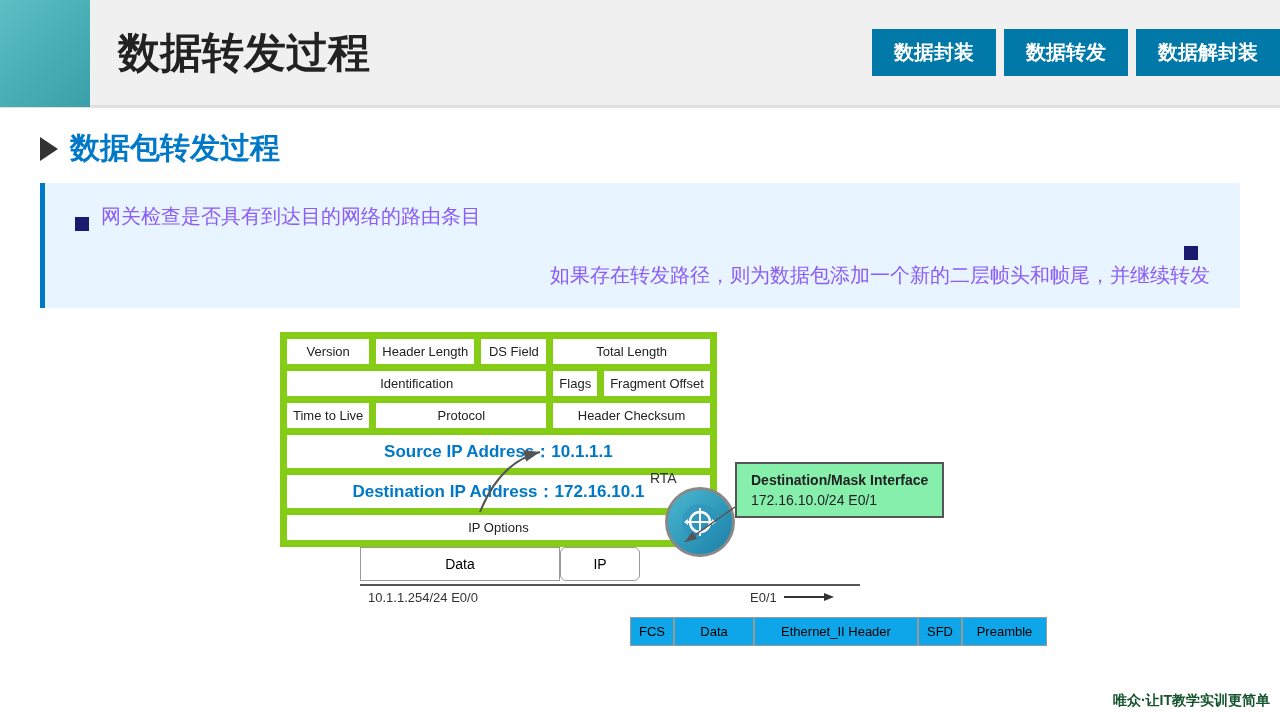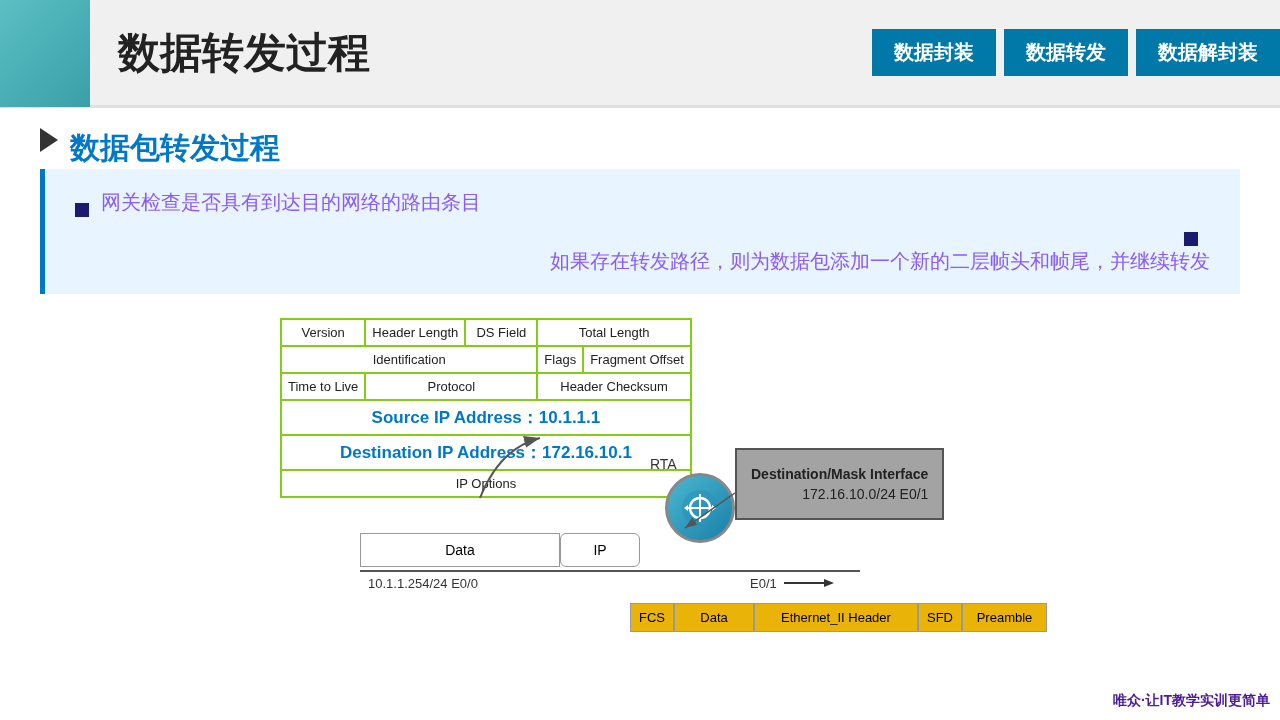--- a/index.html
+++ b/index.html
@@ -50,20 +50,22 @@
     }
 
     
     .main {
       padding: 20px 40px 10px 40px;
     }
 
     
     .section-title-row {
       display: flex;
+      align-items: center;
+      margin-bottom: 14px;
     }
     .triangle-bullet {
       width: 0;
       height: 0;
       border-top: 12px solid transparent;
       border-bottom: 12px solid transparent;
       border-left: 18px solid #333;
       margin-right: 12px;
       flex-shrink: 0;
     }
@@ -99,21 +101,21 @@
     }
 
     
     .ip-table {
       border-collapse: collapse;
       font-size: 13px;
       color: #222;
       margin-right: 30px;
     }
     .ip-table td {
-      border: 2px solid #84cc16;
+      border: 7px solid #84cc16;
       text-align: center;
       padding: 5px 6px;
       white-space: nowrap;
     }
     .ip-table .blue-text {
       color: #0078c8;
       font-weight: bold;
       font-size: 17px;
     }
     .data-cell {
@@ -121,27 +123,26 @@
       text-align: center;
       font-size: 14px;
       padding: 8px 0;
     }
     .data-cell.data { width: 200px; }
     .data-cell.ip { width: 80px; border-radius: 6px; }
 
     
     .routing-box {
       border: 2px solid #555;
-      background: #a3a3a3;
-      padding: 16px 14px;
+      background: #86efac;
+      padding: 8px 14px;
       font-size: 14px;
       color: #222;
       position: absolute;
       white-space: nowrap;
-      text-align: right;
     }
 
     
     .router-icon {
       width: 70px;
       height: 70px;
       border-radius: 50%;
       background: linear-gradient(135deg, #4ab8d0, #1a7fa8);
       display: flex;
       align-items: center;
@@ -160,33 +161,33 @@
       color: #fff;
       margin-top: 2px;
       letter-spacing: 1px;
     }
     .eth-cell {
       border: 1px solid #999;
       text-align: center;
       font-size: 13px;
       padding: 6px 8px;
       white-space: nowrap;
-      background: #eab308;
+      background: #0ea5e9;
     }
 
     
     .watermark {
       position: absolute;
       bottom: 10px;
       right: 10px;
       font-size: 14px;
       color: #666;
     }
     .watermark span {
-      color: #4c1d95;
+      color: #14532d;
       font-weight: bold;
     }
   </style>
 </head>
 <body>
 
 <div class="header">
   <div class="header-accent"></div>
   <div class="header-title">数据转发过程</div>
   <div class="header-buttons">

